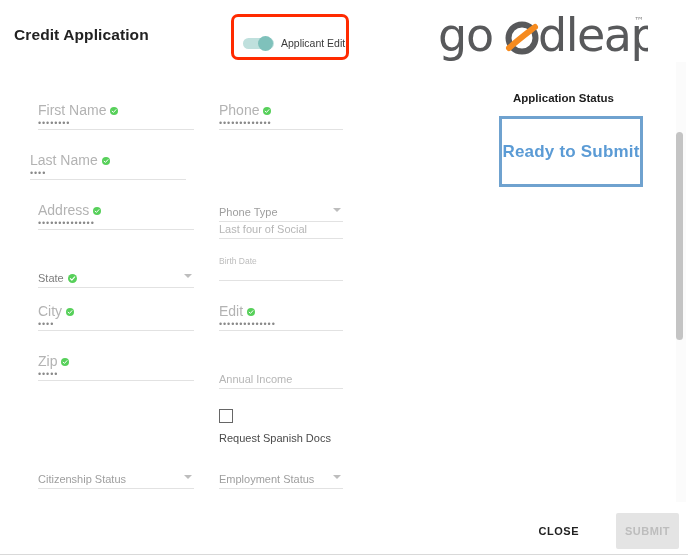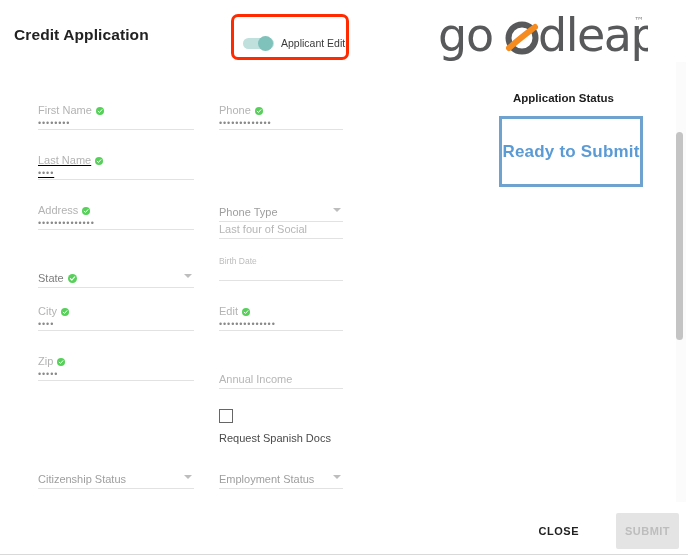--- a/index.html
+++ b/index.html
@@ -88,21 +88,21 @@
   }
 
   
   .field {
     position: absolute;
     width: 156px;
   }
   .field.col2 { width: 124px; }
 
   .flabel {
-    font-size: 11px;
+    font-size: 14px;
     color: #b3b3b3;
     line-height: 11px;
     display: flex;
     align-items: center;
     gap: 4px;
     white-space: nowrap;
   }
   .fvalue {
     font-size: 9px;
     color: #8a8a8a;
@@ -298,21 +298,21 @@
       <span>First Name</span>
       <svg class="check" viewBox="0 0 16 16">
           <circle cx="8" cy="8" r="8" fill="#57d05a"></circle>
           <path d="M4.2 8.3 L6.8 10.9 L11.9 5.3" stroke="#ffffff" stroke-width="2" fill="none" stroke-linecap="round" stroke-linejoin="round"></path>
         </svg>
     </div>
     <div class="fvalue">••••••••</div>
     <div class="underline"></div>
   </div>
 
-  <div class="field" style="left:38px; top:155px;text-decoration:underline;">
+  <div class="field" style="left:30px; top:155px;">
     <div class="flabel">
       <span>Last Name</span>
       <svg class="check" viewBox="0 0 16 16">
           <circle cx="8" cy="8" r="8" fill="#57d05a"></circle>
           <path d="M4.2 8.3 L6.8 10.9 L11.9 5.3" stroke="#ffffff" stroke-width="2" fill="none" stroke-linecap="round" stroke-linejoin="round"></path>
         </svg>
     </div>
     <div class="fvalue">••••</div>
     <div class="underline"></div>
   </div>

